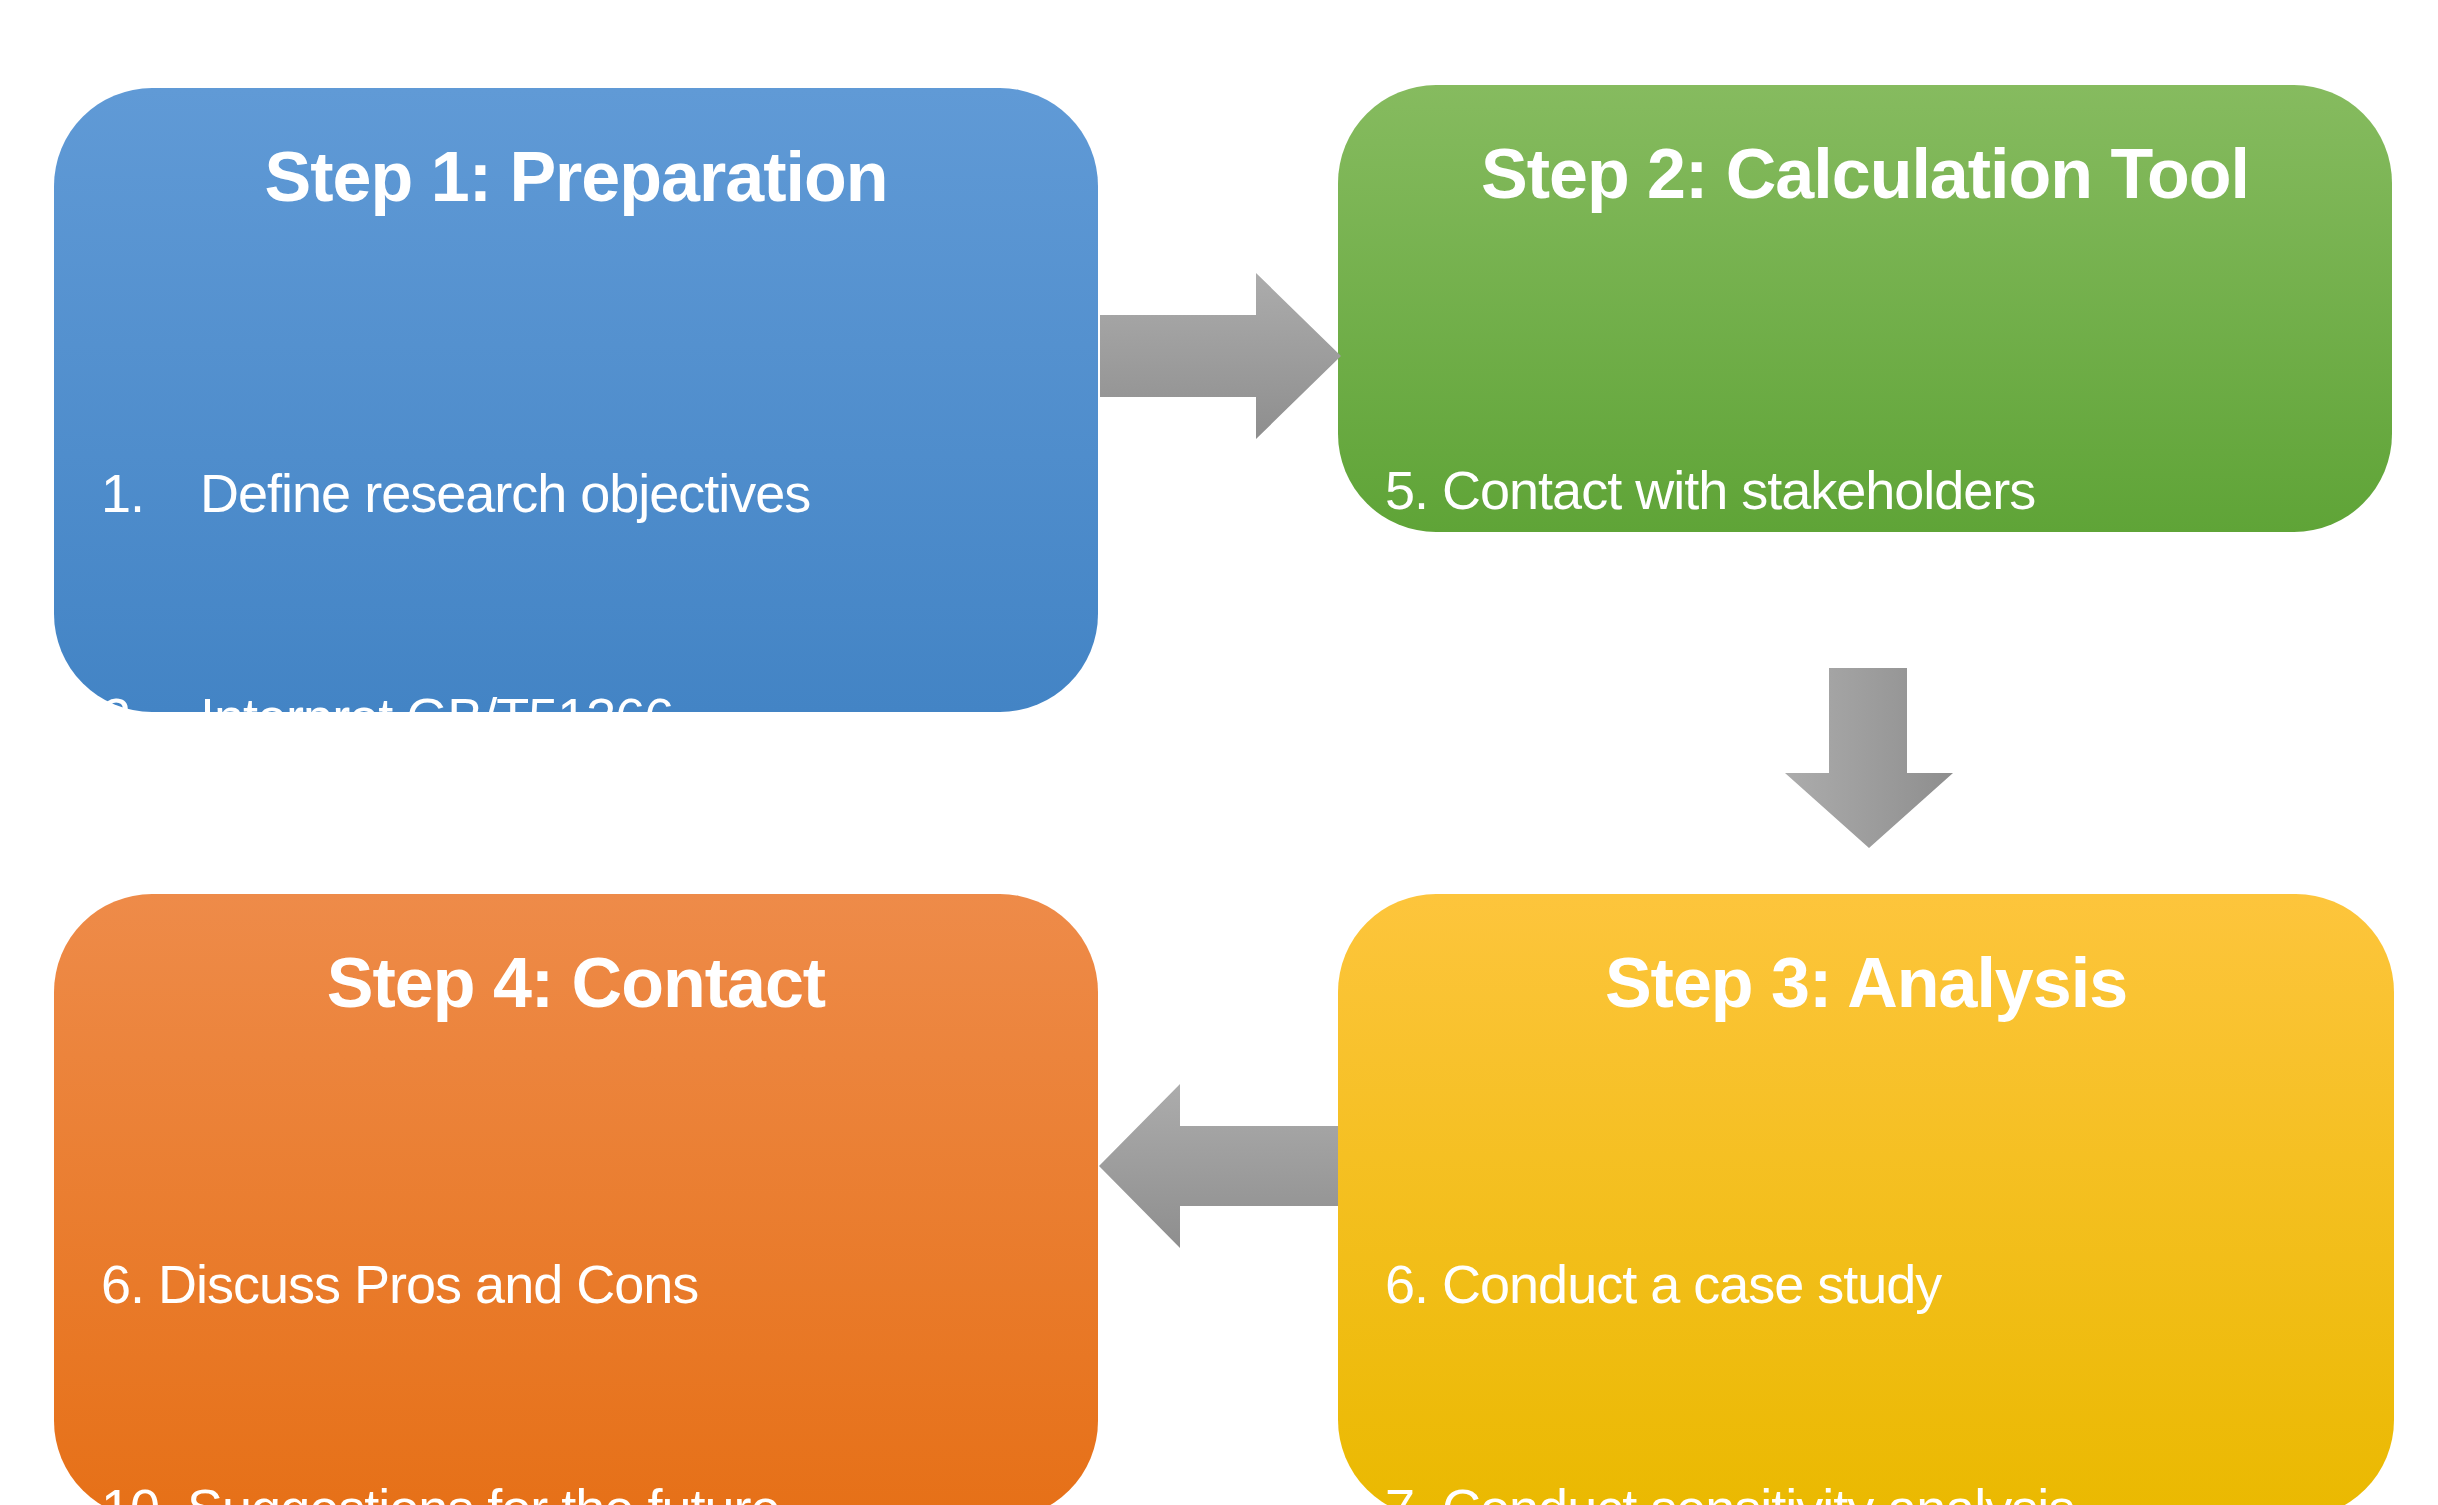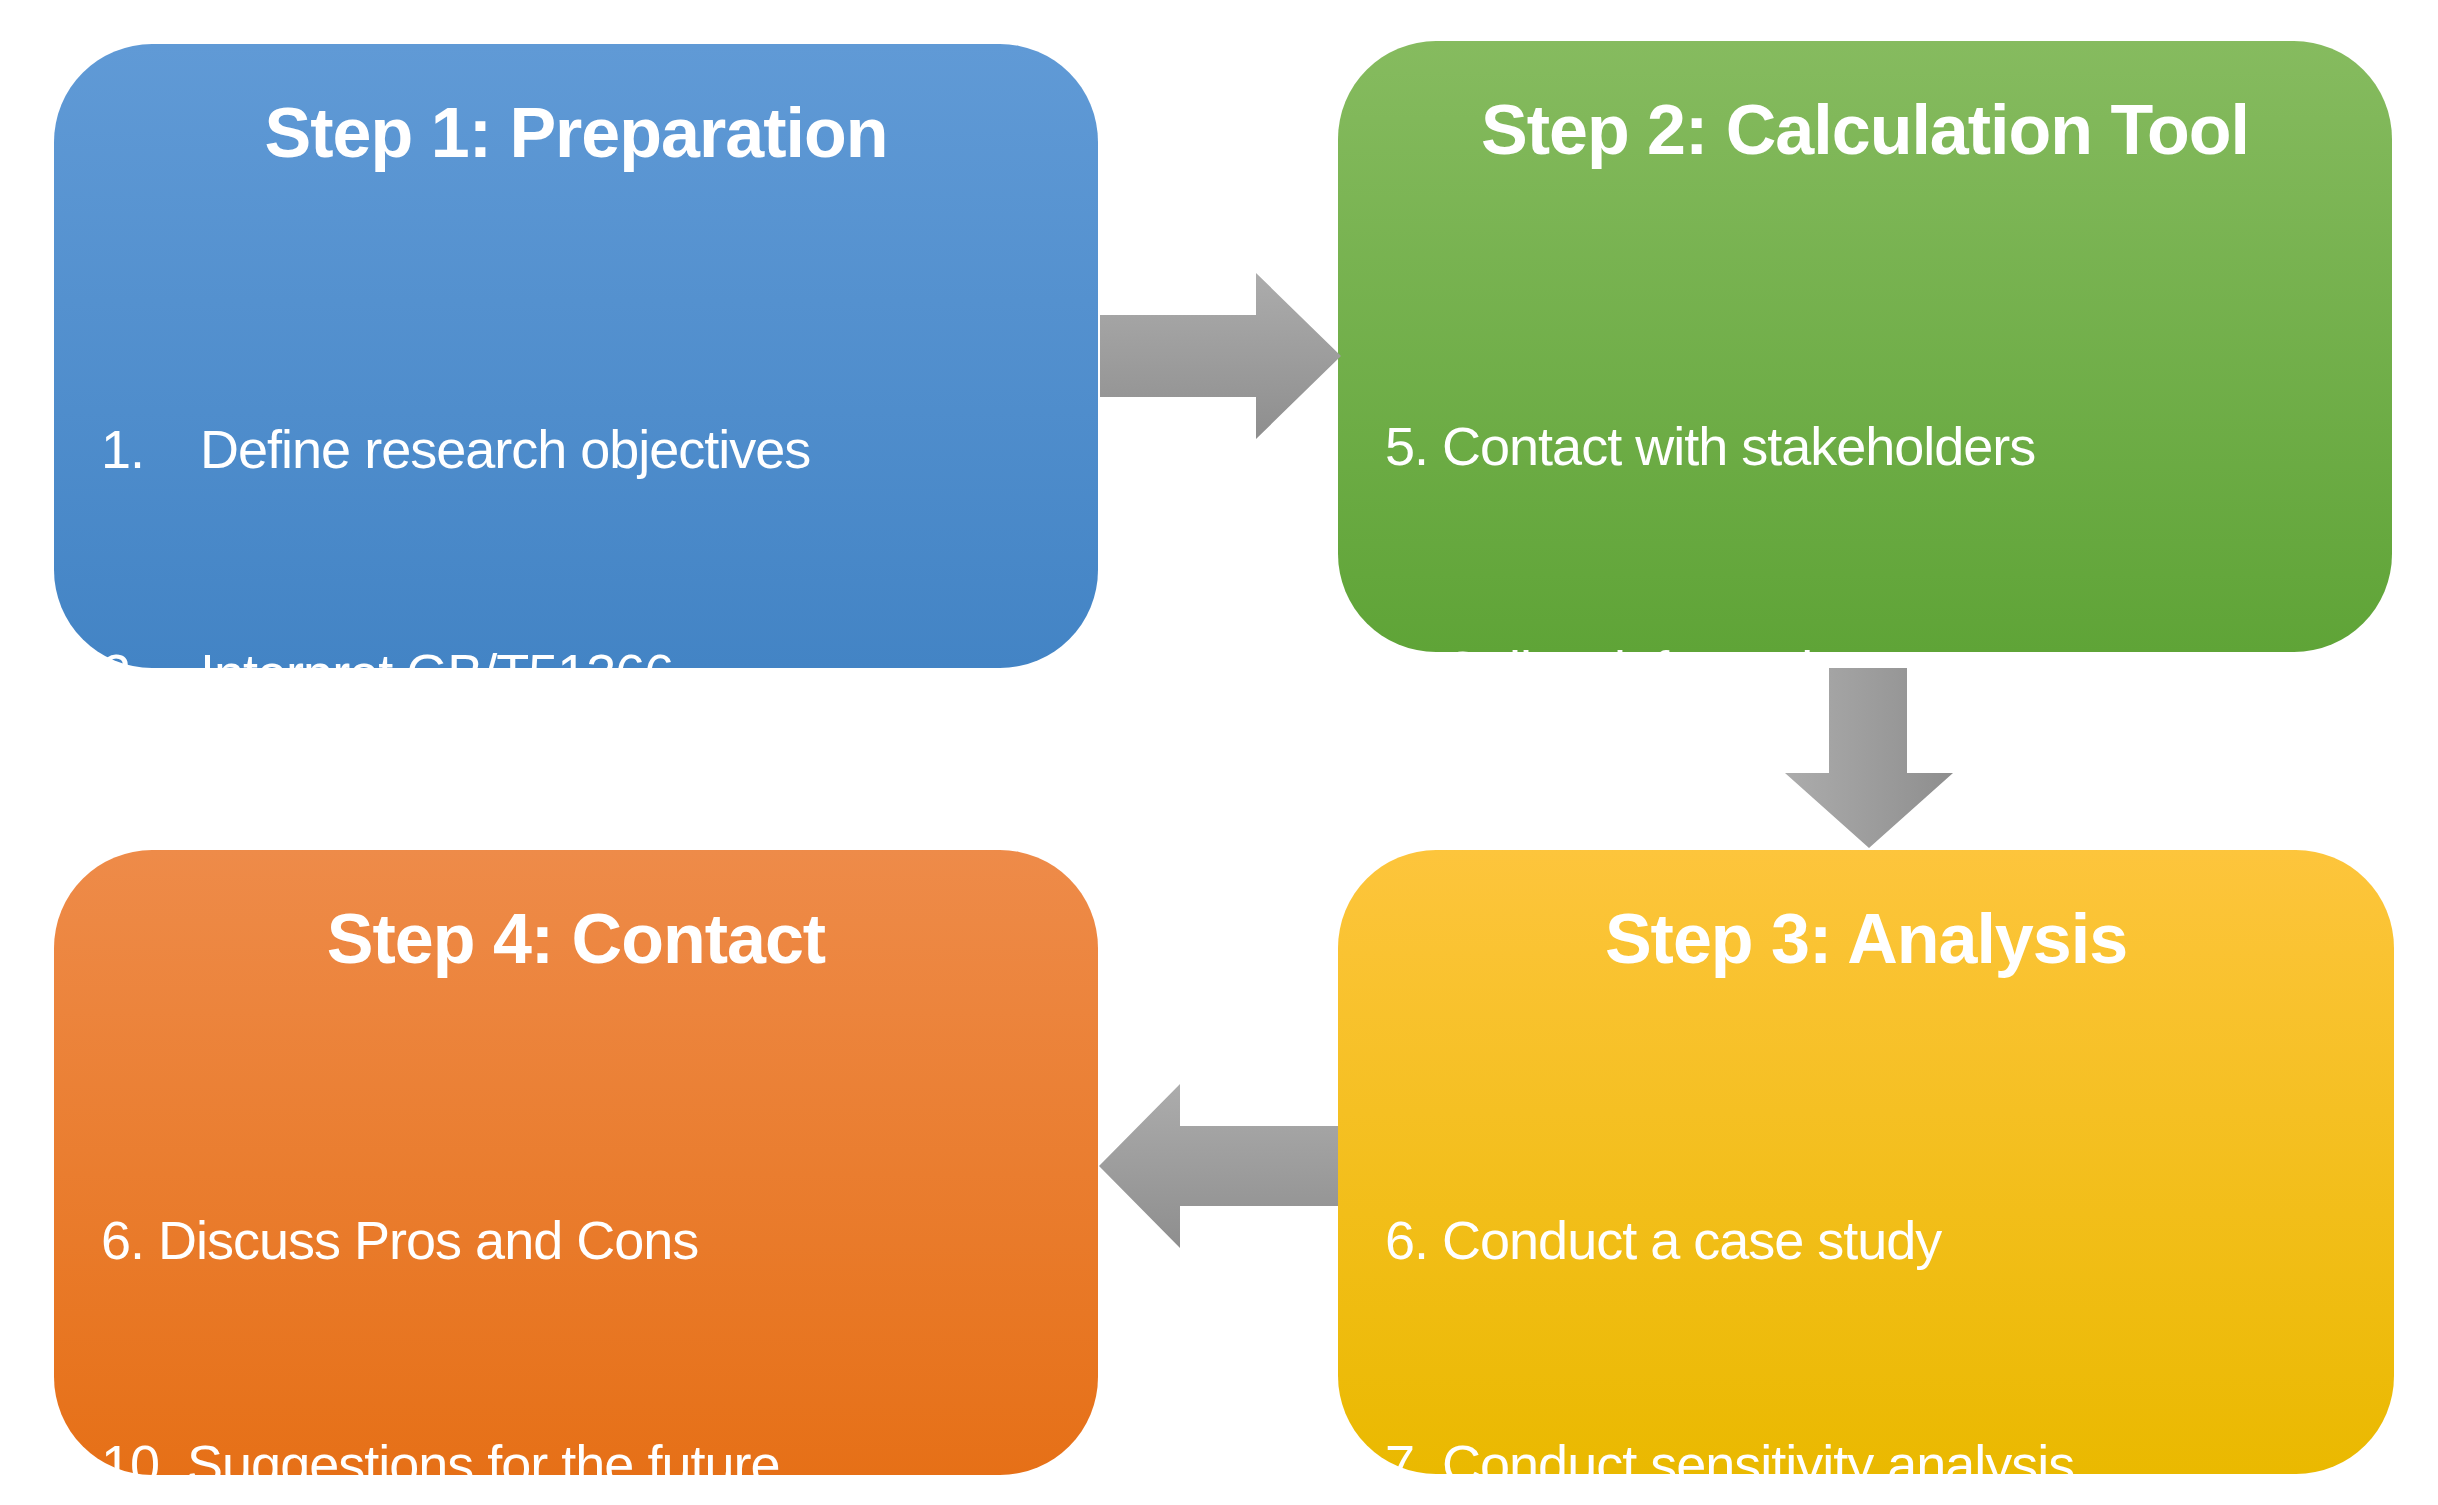--- a/index.html
+++ b/index.html
@@ -14,23 +14,24 @@
     background: #ffffff;
     font-family: "Liberation Sans", sans-serif;
     overflow: hidden;
   }
   .box {
     position: absolute;
     border-radius: 98px;
     background: linear-gradient(180deg, var(--c1), var(--c2));
     color: #ffffff;
     box-sizing: border-box;
+    margin-top: 44px;
   }
   .box-1 { left: 54px;   top: 44px;  width: 1044px; height: 624px; }
-  .box-2 { left: 1338px; top: 41px;  width: 1054px; height: 611px; }
+  .box-2 { left: 1338px; top: 41px;  width: 1054px; height: 447px; }
   .box-3 { left: 1338px; top: 850px; width: 1056px; height: 624px; }
   .box-4 { left: 54px;   top: 850px; width: 1044px; height: 625px; }
 
   .box-title {
     margin: 0;
     padding-top: 47px;
     font-size: 70px;
     font-weight: 700;
     letter-spacing: -1px;
     text-align: center;

